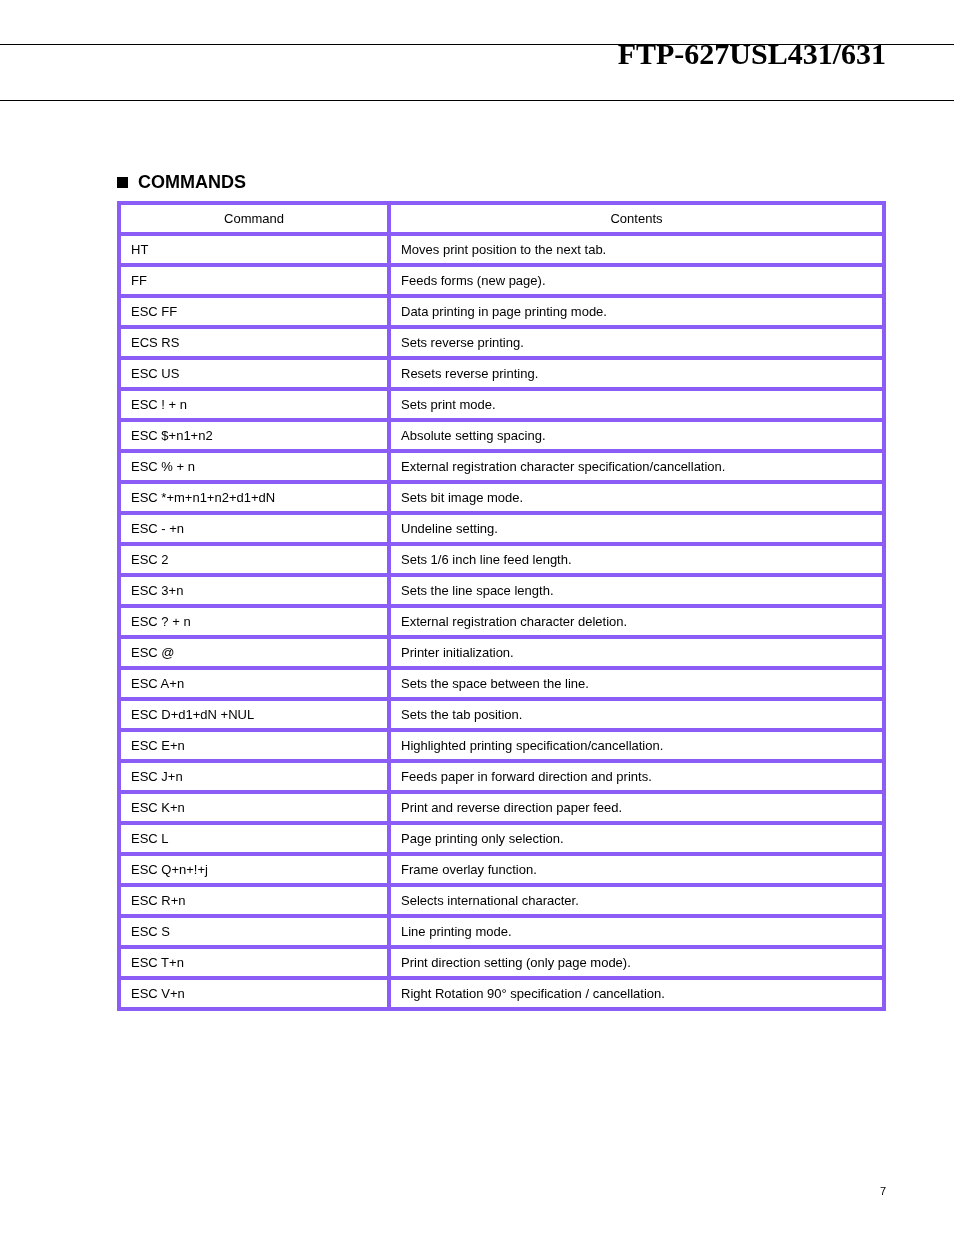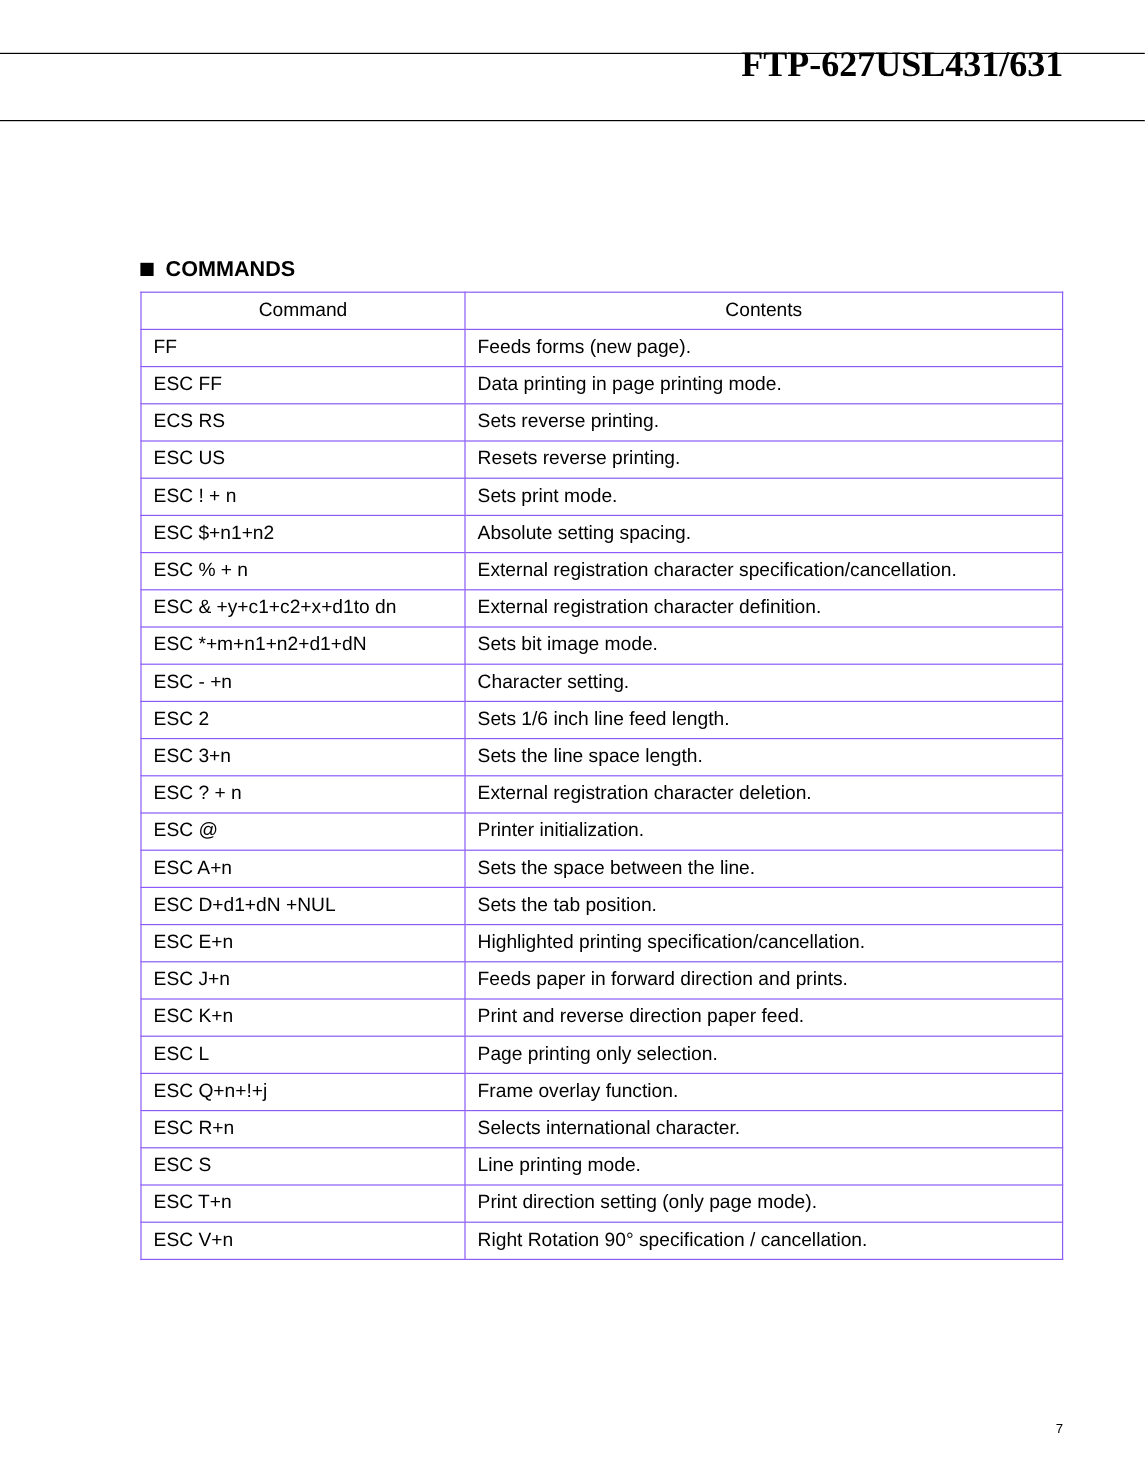--- a/index.html
+++ b/index.html
@@ -41,41 +41,40 @@
     .section {
       position: absolute;
       top: 172px;
       left: 117px;
       right: 68px;
     }
     .section-heading {
       display: flex;
       align-items: center;
       margin-bottom: 8px;
-      margin-top: 42px;
     }
     .bullet {
       width: 11px;
       height: 11px;
       background: #000;
       margin-right: 10px;
     }
     .heading-text {
       font-size: 18px;
       font-weight: bold;
       font-family: Arial, Helvetica, sans-serif;
     }
     table {
       width: 100%;
       border-collapse: collapse;
       border: 1px solid #000;
     }
     th, td {
-      border: 1px solid #8b5cf6;
-      font-size: 16px;
+      border: 4px solid #8b5cf6;
+      font-size: 13px;
       vertical-align: middle;
       height: 31px;
       padding: 0 10px;
     }
     th {
       font-weight: normal;
       text-align: center;
     }
     th.col-cmd {
       width: 270px;
@@ -104,20 +103,24 @@
   </div>
   <table>
     <thead>
       <tr>
         <th class="col-cmd">Command</th>
         <th>Contents</th>
       </tr>
     </thead>
     <tbody id="commands-tbody">
         <tr>
+          <td>HT</td>
+          <td>Moves print position to the next tab.</td>
+        </tr>
+        <tr>
           <td>FF</td>
           <td>Feeds forms (new page).</td>
         </tr>
         <tr>
           <td>ESC FF</td>
           <td>Data printing in page printing mode.</td>
         </tr>
         <tr>
           <td>ECS RS</td>
           <td>Sets reverse printing.</td>
@@ -132,30 +135,26 @@
         </tr>
         <tr>
           <td>ESC $+n1+n2</td>
           <td>Absolute setting spacing.</td>
         </tr>
         <tr>
           <td>ESC % + n</td>
           <td>External registration character specification/cancellation.</td>
         </tr>
         <tr>
-          <td>ESC &amp; +y+c1+c2+x+d1to dn</td>
-          <td>External registration character definition.</td>
-        </tr>
-        <tr>
           <td>ESC *+m+n1+n2+d1+dN</td>
           <td>Sets bit image mode.</td>
         </tr>
         <tr>
           <td>ESC - +n</td>
-          <td>Character setting.</td>
+          <td>Undeline setting.</td>
         </tr>
         <tr>
           <td>ESC 2</td>
           <td>Sets 1/6 inch line feed length.</td>
         </tr>
         <tr>
           <td>ESC 3+n</td>
           <td>Sets the line space length.</td>
         </tr>
         <tr>

